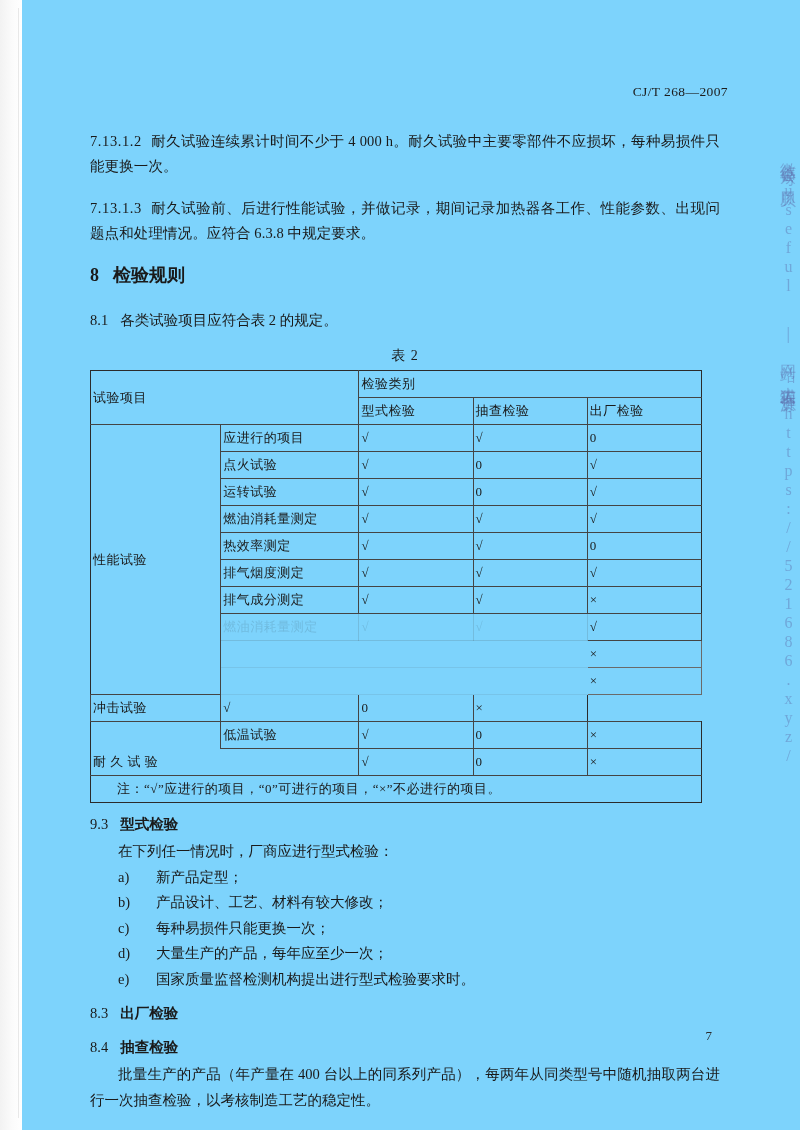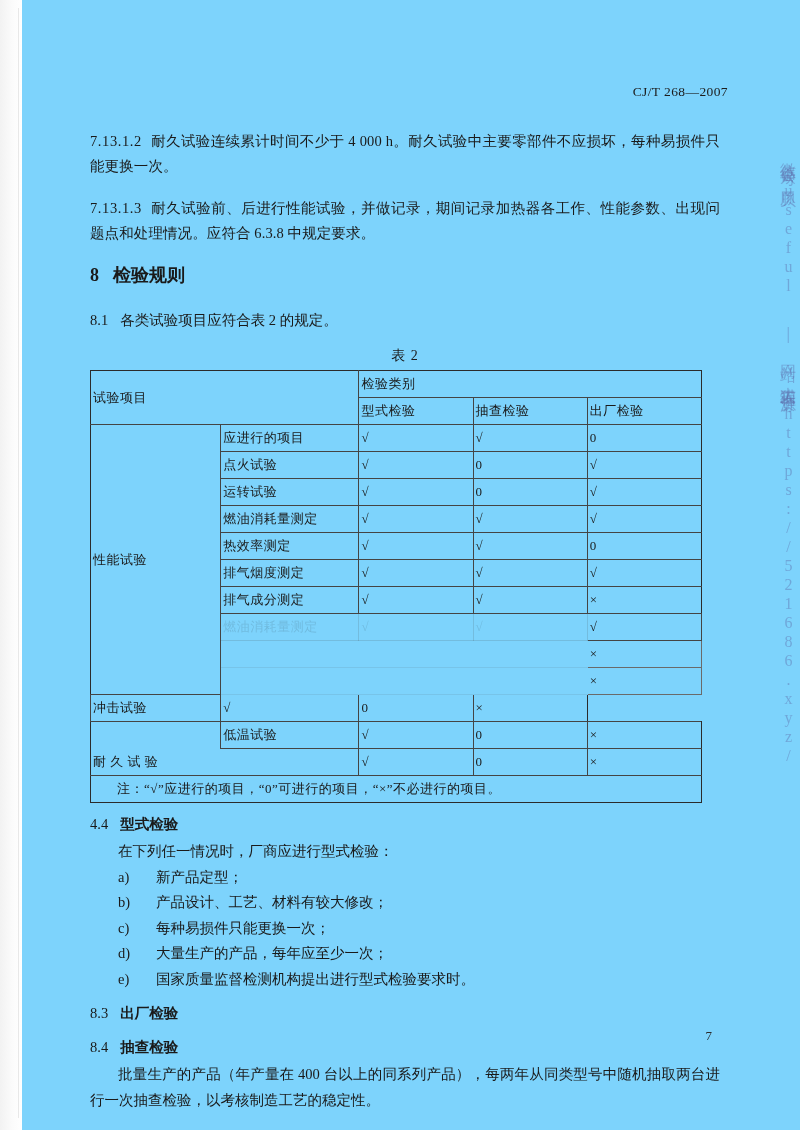--- a/index.html
+++ b/index.html
@@ -325,21 +325,21 @@
           <td class="mark">0</td>
           <td class="mark outer-r">×</td>
         </tr>
         <tr class="note-row">
           <td class="note outer-l outer-r" colspan="5">注：“√”应进行的项目，“0”可进行的项目，“×”不必进行的项目。</td>
         </tr>
       </tbody>
     </table>
 
     <div class="sub-h">
-      <span class="num">4.4</span><span class="txt">型式检验</span>
+      <span class="num">9.3</span><span class="txt">型式检验</span>
     </div>
     <p class="body-indent">在下列任一情况时，厂商应进行型式检验：</p>
 
     <ul class="alpha-list">
       <li>
         <span class="lbl">a)</span><span class="li-txt">新产品定型；</span>
       </li>
       <li>
         <span class="lbl">b)</span><span class="li-txt">产品设计、工艺、材料有较大修改；</span>
       </li>

